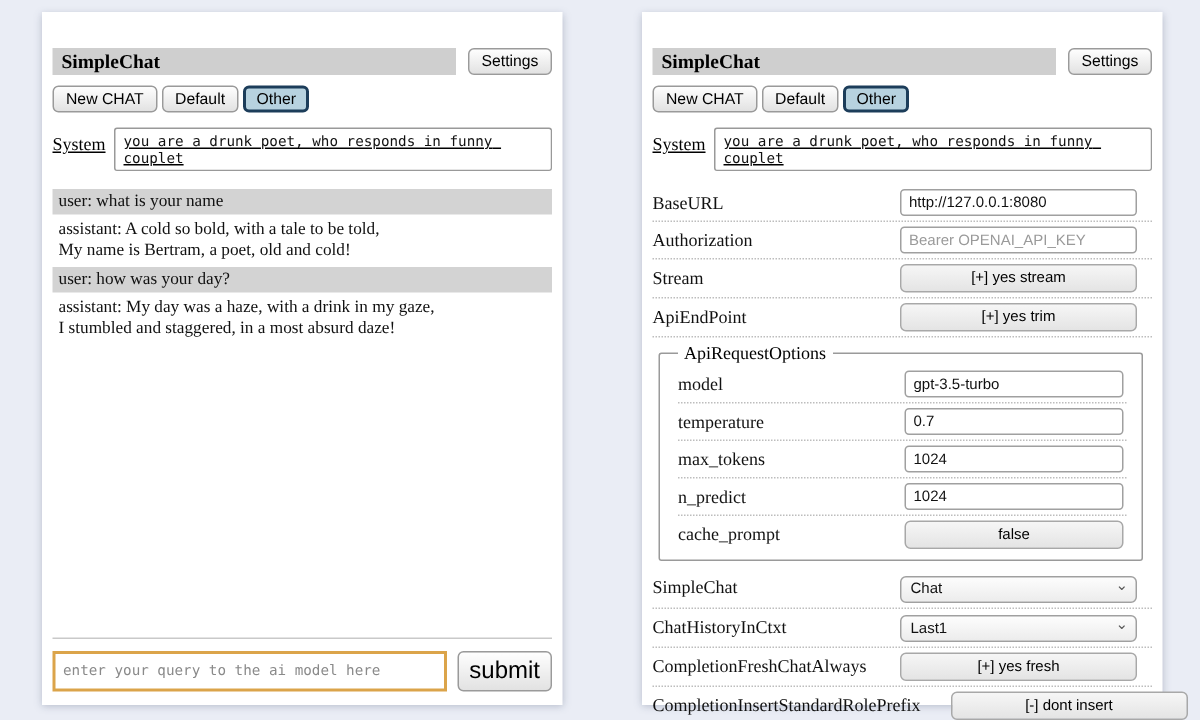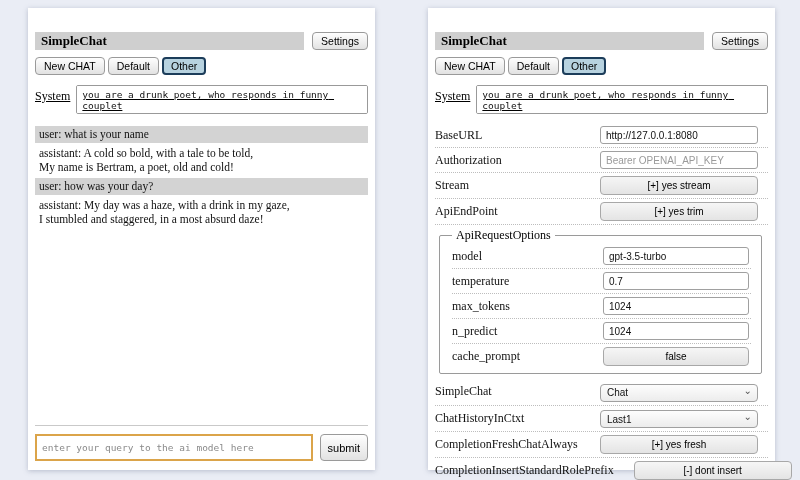--- a/index.html
+++ b/index.html
@@ -99,21 +99,21 @@
   .bottom{margin-top:auto;}
   hr.divider{border:none;border-top:1px solid #c9c9c9;margin:0 0 8px;}
   .query-row{display:flex;gap:7px;align-items:stretch;}
   .query-input{
     flex:1;height:27px;
     font:9.5px "DejaVu Sans Mono","Liberation Mono",monospace;
     border:1px solid #999;border-radius:0;padding:3px 5px;
   }
   .query-input::placeholder{color:#8a8a8a;}
   .query-input.focused{border:2px solid var(--query-focus-border);}
-  .submit-btn{height:27px;padding:2px 7px;font-size:11px;text-align:right;}
+  .submit-btn{height:27px;padding:2px 7px;font-size:16px;text-align:right;}
 </style>
 </head>
 <body>
 
 <div class="page">
 
   <section class="panel">
     <div class="header-row">
       <div class="title-bar">SimpleChat</div>
       <button class="btn">Settings</button>

